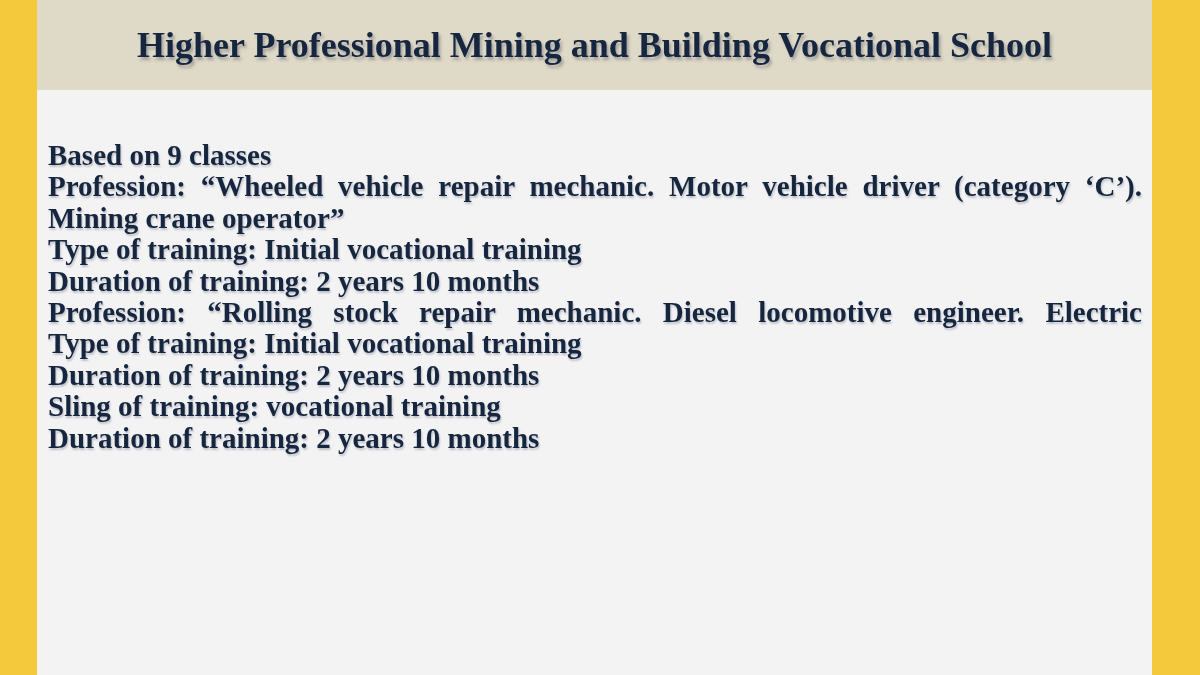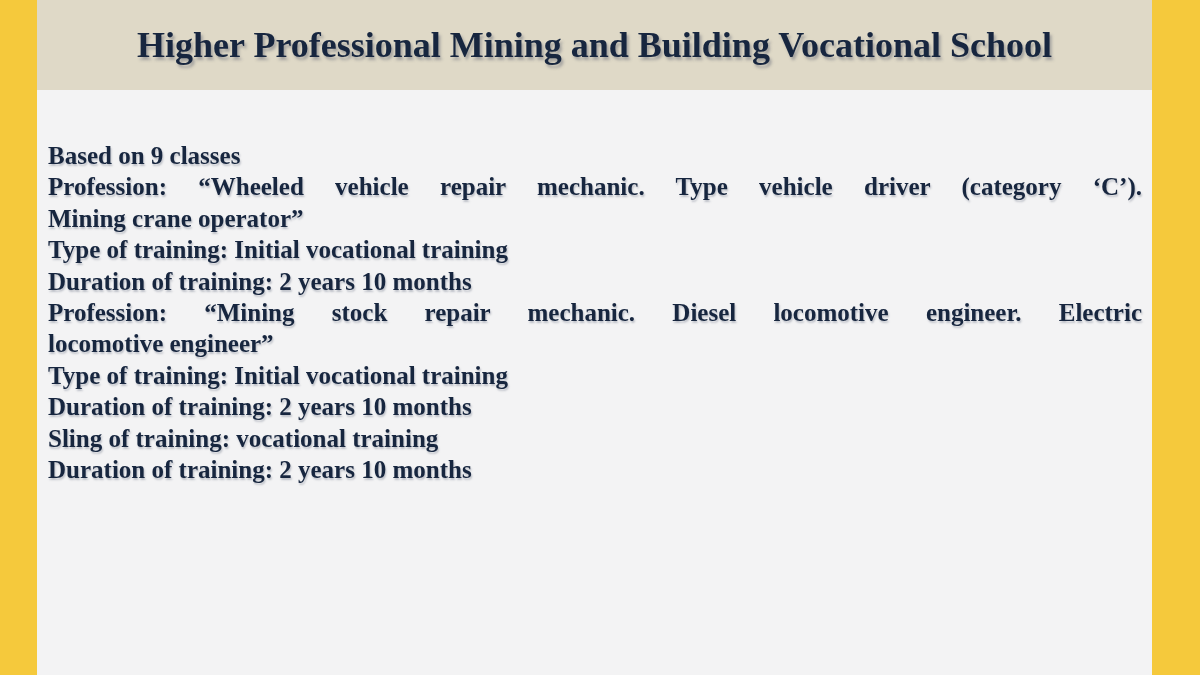--- a/index.html
+++ b/index.html
@@ -49,21 +49,21 @@
     position: absolute;
     left: 37px;
     right: 48px;
     top: 94px;
     bottom: 0;
     background: #F3F3F4;
     padding: 46px 10px 0 11px;
     box-sizing: border-box;
   }
   .body-line {
-    font-size: 25px;
+    font-size: 29px;
     font-weight: bold;
     line-height: 31.4px;
     color: #17263F;
     text-shadow: 1px 2px 2px rgba(110, 118, 135, 0.40);
     text-align: left;
   }
   .body-line.justify-fill {
     text-align: justify;
     text-align-last: justify;
   }
@@ -73,23 +73,22 @@
 
 <div class="side-bar left"></div>
 <div class="side-bar right"></div>
 
 <div class="header-band">
   <h1 class="slide-title">Higher Professional Mining and Building Vocational School</h1>
 </div>
 
 <div class="content-area">
   <div class="body-line">Based on 9 classes</div>
-  <div class="body-line justify-fill">Profession: “Wheeled vehicle repair mechanic. Type vehicle driver (category ‘C’).</div>
+  <div class="body-line justify-fill">Profession: “Wheeled vehicle repair mechanic. Motor vehicle driver (category ‘C’).</div>
   <div class="body-line">Mining crane operator”</div>
   <div class="body-line">Type of training: Initial vocational training</div>
   <div class="body-line">Duration of training: 2 years 10 months</div>
-  <div class="body-line justify-fill">Profession: “Mining stock repair mechanic. Diesel locomotive engineer. Electric</div>
-  <div class="body-line">locomotive engineer”</div>
+  <div class="body-line justify-fill">Profession: “Rolling stock repair mechanic. Diesel locomotive engineer. Electric</div>
   <div class="body-line">Type of training: Initial vocational training</div>
   <div class="body-line">Duration of training: 2 years 10 months</div>
   <div class="body-line">Sling of training: vocational training</div>
   <div class="body-line">Duration of training: 2 years 10 months</div>
 </div>
 
 </body></html>

